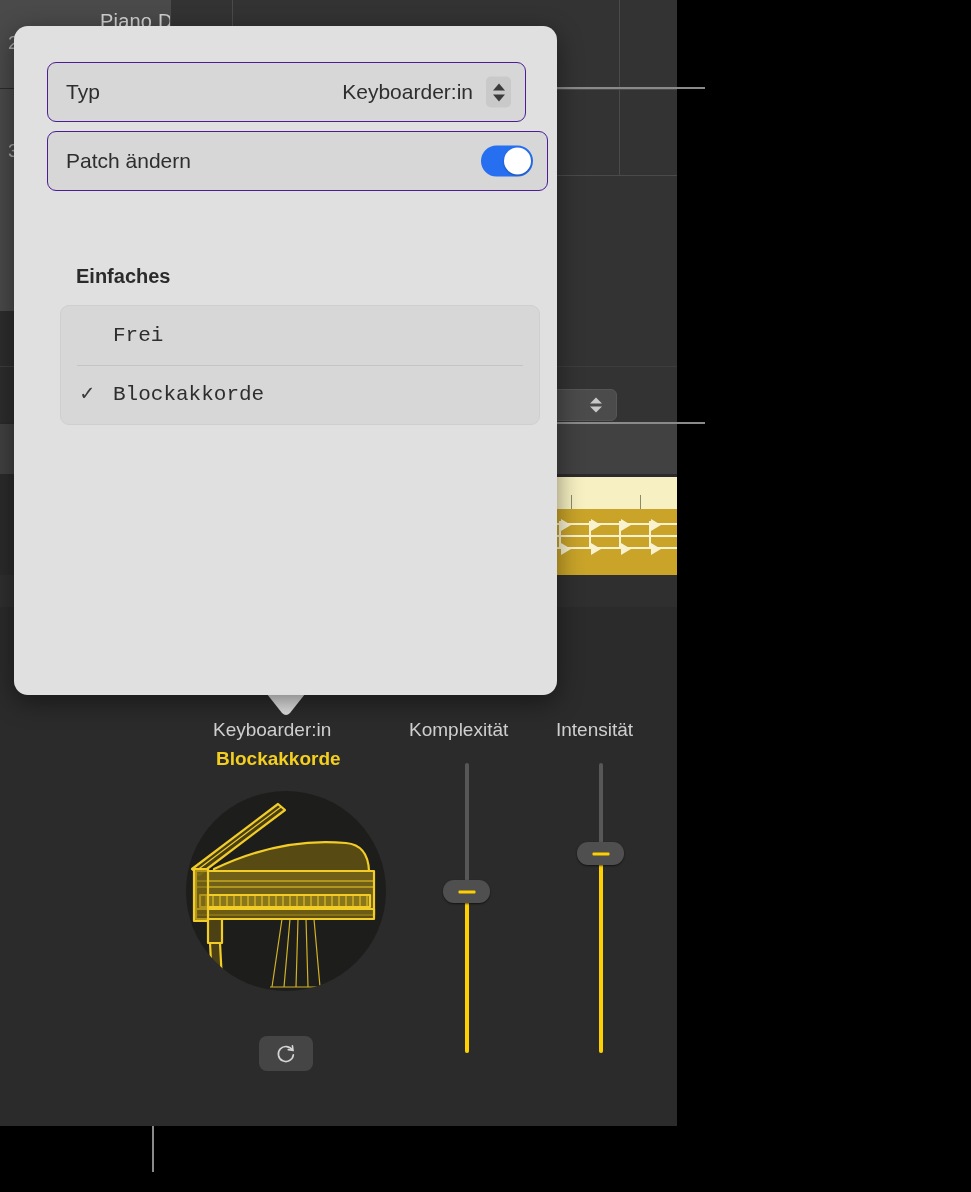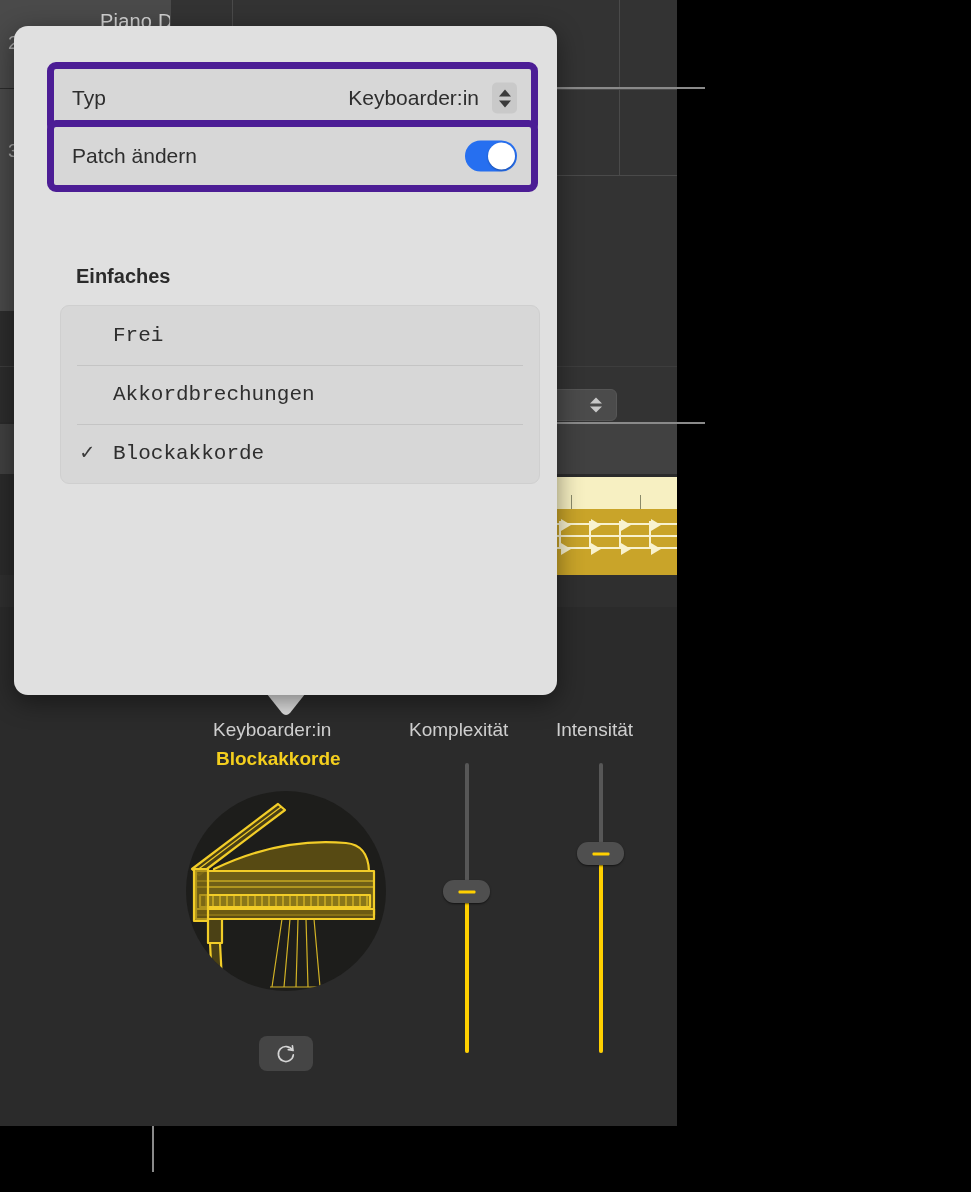--- a/index.html
+++ b/index.html
@@ -69,21 +69,21 @@
   #refreshbtn{position:absolute;left:259px;top:1036px;width:54px;height:35px;border-radius:8px;
      background:#454545;display:flex;align-items:center;justify-content:center;border:none;
      padding:0;cursor:pointer;}
 
   
   #popover{position:absolute;left:14px;top:26px;width:543px;height:669px;background:#e0e0e0;
      border-radius:14px;box-shadow:0 7px 26px rgba(0,0,0,.45);}
   #pop-arrow{position:absolute;left:263px;top:689px;width:46px;height:26px;overflow:visible;}
 
   .pop-card{position:absolute;left:33px;width:477px;background:#d7d7d7;border-radius:9px;
-     border:7px solid #4c1d95;}
+     border:1px solid #4c1d95;}
 
   .row-label{position:absolute;left:18px;top:50%;transform:translateY(-50%);
      font-size:21px;color:#2e2e2e;}
   .row-value{position:absolute;right:52px;top:50%;transform:translateY(-50%);
      font-size:21px;color:#2e2e2e;}
 
   .mini-stepper{position:absolute;right:14px;top:50%;transform:translateY(-50%);
      width:25px;height:31px;border-radius:5px;background:#c9c9c9;
      display:flex;flex-direction:column;align-items:center;justify-content:center;gap:4px;}
   .mini-stepper span{display:block;width:0;height:0;border-left:6px solid transparent;
@@ -233,40 +233,36 @@
 
   <div class="pop-card" style="top:36px;height:58px;">
     <div class="row-label">Typ</div>
     <div class="row-value">Keyboarder:in</div>
     <div class="mini-stepper">
       <span class="up"></span>
         <span class="dn"></span>
     </div>
   </div>
 
-  <div class="pop-card" style="top:94px;height:58px;">
+  <div class="pop-card" style="top:105px;height:58px;padding-left:22px;">
     <div class="row-label">Patch ändern</div>
     <button id="toggle">
       <span class="knob"></span>
     </button>
   </div>
 
   <div id="group-title">Einfaches</div>
 
   <div id="menu">
 
     <div class="mitem">
       <span class="check"></span>
       <span class="mtext">Frei</span>
     </div>
 
-    <div class="mitem">
-      <span class="check"></span>
-      <span class="mtext">Akkordbrechungen</span>
-    </div>
 
     <div class="mitem">
       <span class="check">✓</span>
       <span class="mtext">Blockakkorde</span>
     </div>
 
 
 
   </div>
 </div>

